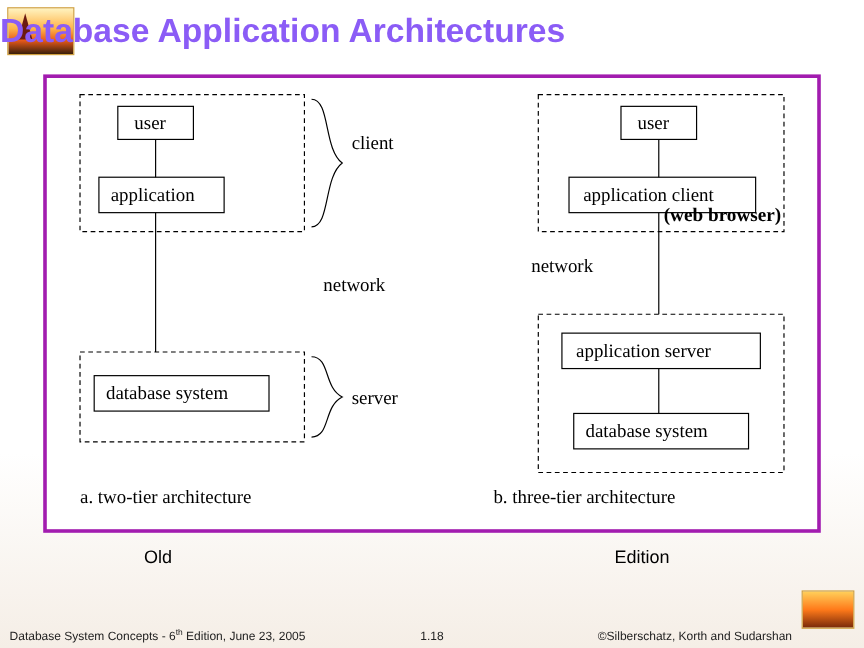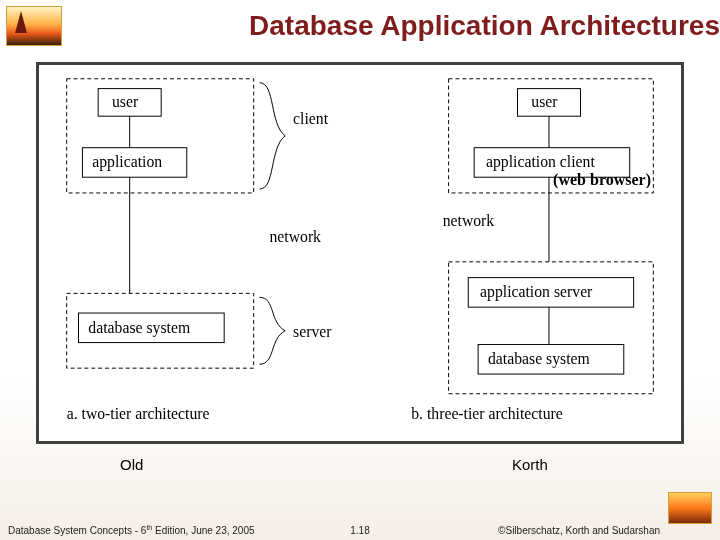--- a/index.html
+++ b/index.html
@@ -30,31 +30,31 @@
   .logo-br {
     position: absolute;
     bottom: 16px; right: 8px;
     width: 44px; height: 32px;
     background: linear-gradient(to bottom, #ffcf5a 0%, #ff7a1a 50%, #7a2a0a 100%);
     border: 1px solid #d0a040;
   }
   .title {
     position: absolute;
     top: 10px; left: 0; right: 0;
-    text-align: right;
+    text-align: left;
     font-size: 28px;
     font-weight: bold;
-    color: #7f1d1d;
+    color: #8b5cf6;
     font-family: Arial, sans-serif;
   }
   .diagram-frame {
     position: absolute;
     top: 62px; left: 36px;
     width: 648px; height: 382px;
-    border: 3px solid #404040;
+    border: 3px solid #a21caf;
     background: #ffffff;
   }
   .svg-wrap { width: 100%; height: 100%; }
   .box { fill: none; stroke: #000; stroke-width: 1; }
   .dashbox { fill: none; stroke: #000; stroke-width: 1; stroke-dasharray: 4 3; }
   .dlabel { font-family: "Times New Roman", serif; font-size: 16px; fill: #000; }
   .brace { fill: none; stroke: #000; stroke-width: 1; }
   .annot {
     position: absolute;
     font-family: "Times New Roman", serif;
@@ -134,21 +134,21 @@
     <text class="dlabel" x="454" y="304">database system</text>
 
     <text class="dlabel" x="376" y="360">b.   three-tier architecture</text>
   </svg>
 
   <div class="annot" style="top:106px; right:30px;margin-left:44px;">(web browser)</div>
 </div>
 
 <div class="captions">
   <span class="cap-old">Old</span>
-  <span class="cap-modern">Korth</span>
+  <span class="cap-modern">Edition</span>
 </div>
 
 <div class="logo-br"></div>
 
 <div class="footer">
   <span class="foot-left">
     <span>Database System Concepts - 6</span><sup>th</sup><span> Edition, June 23,  2005</span>
   </span>
   <span class="foot-center">1.18</span>
   <span class="foot-right">©Silberschatz, Korth and Sudarshan</span>

